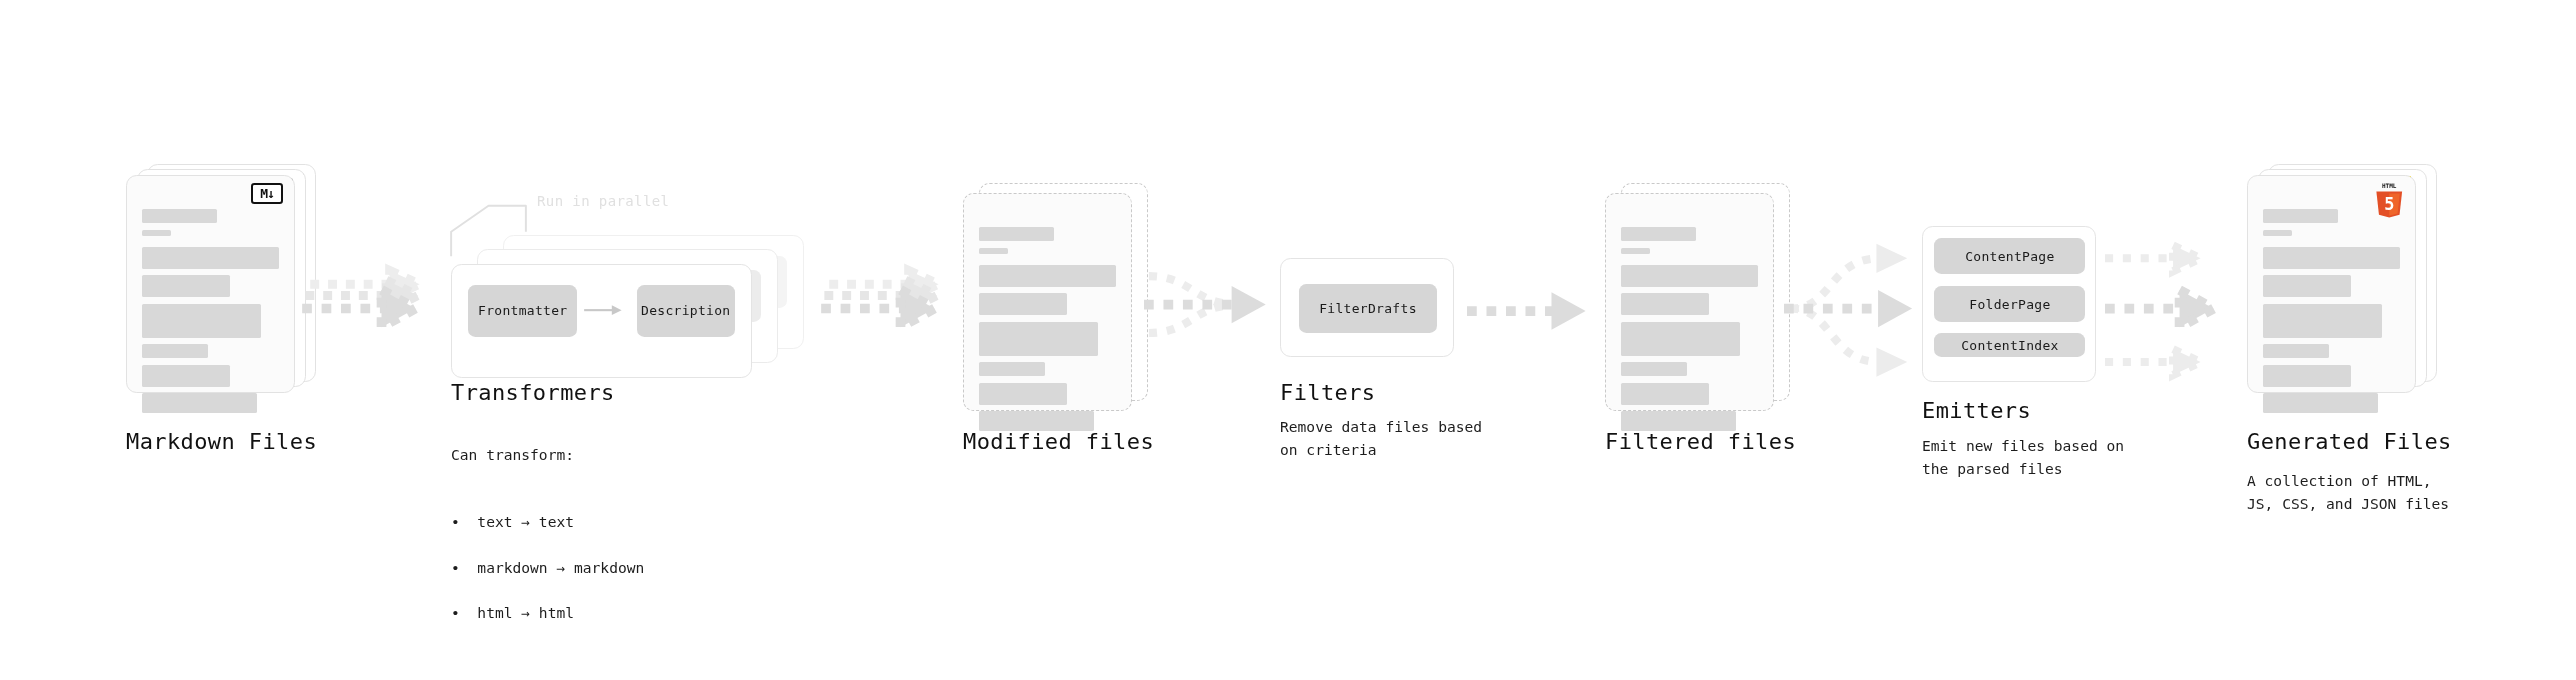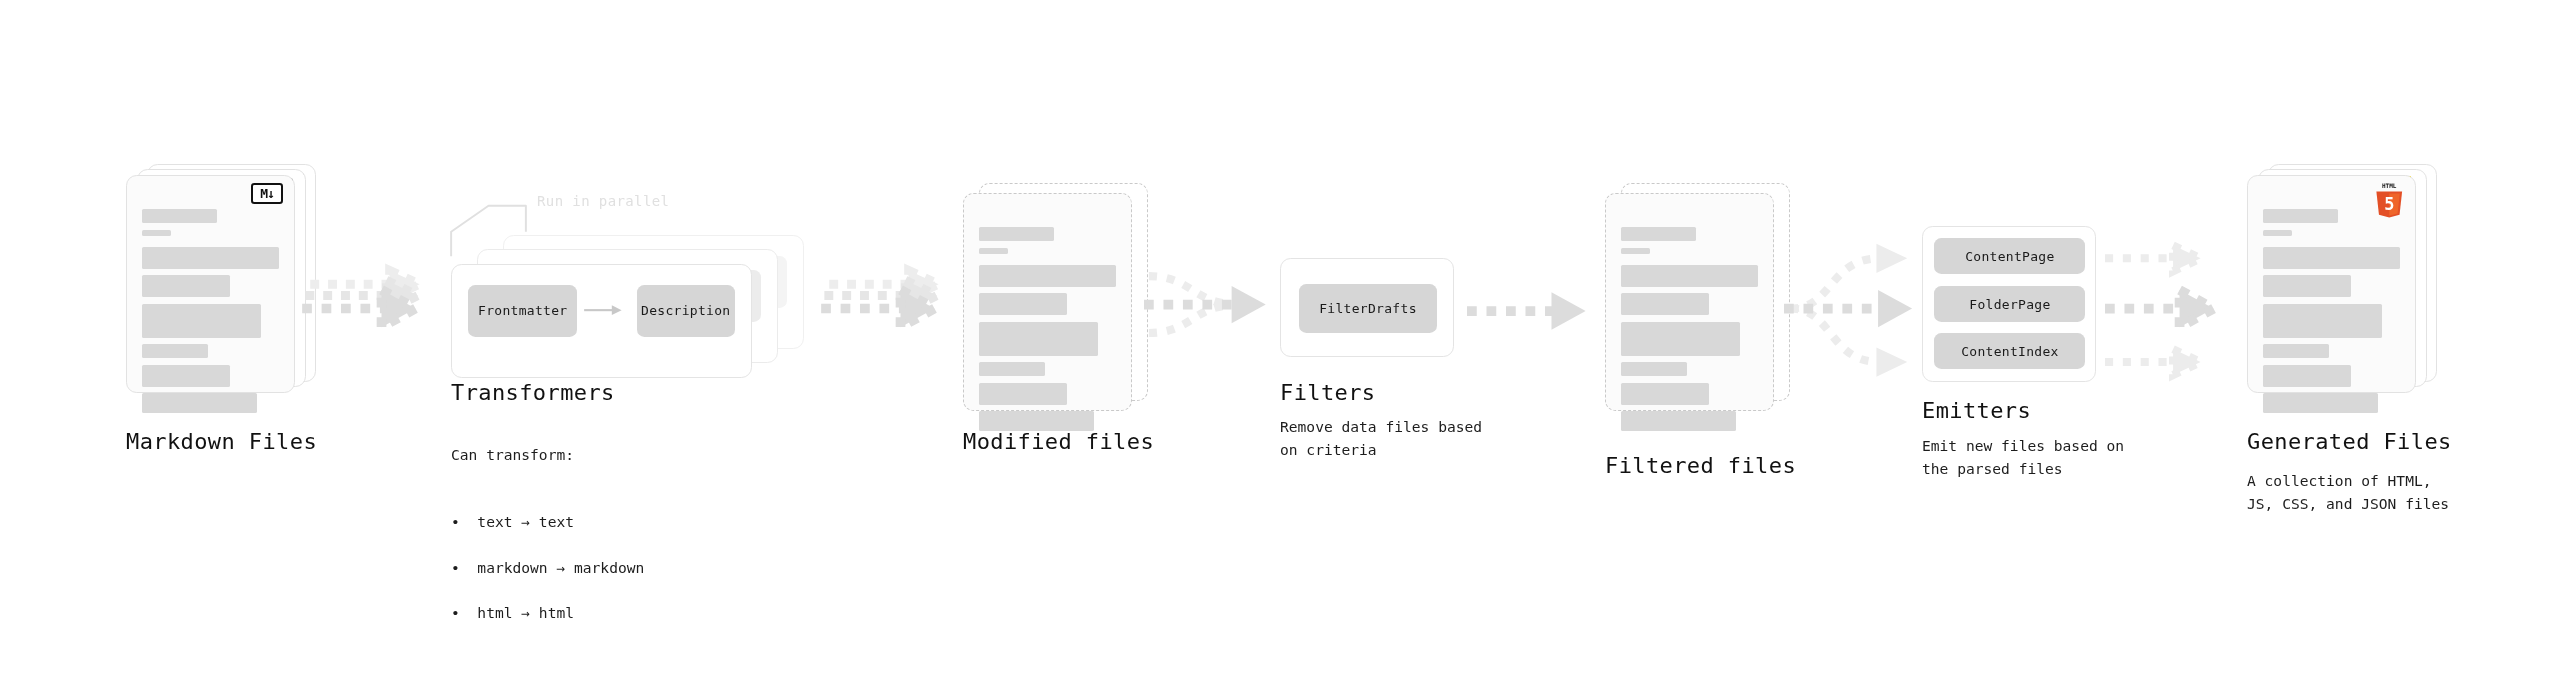--- a/index.html
+++ b/index.html
@@ -268,36 +268,36 @@
           <div class="sk p1"></div>
           <div class="sk p2"></div>
           <div class="sk p3"></div>
           <div class="sk p4"></div>
           <div class="sk p5"></div>
           <div class="sk p6"></div>
         </div>
       </div>
     </div>
   </div>
-  <div class="title" style="left:1605px; top:429px;margin-top:24px;">Filtered files</div>
+  <div class="title" style="left:1605px; top:429px;">Filtered files</div>
 
   <svg class="deco" style="left:1784px; top:234px;" width="150" height="154" viewBox="0 0 185 190">
     <path d="M 8 92 C 60 92 56 30 118 30" fill="none" stroke="#ececec" stroke-width="10" stroke-dasharray="10 12"></path>
     <polygon points="114,12 152,30 114,48" fill="#ececec"></polygon>
     <path d="M 8 92 C 60 92 56 158 118 158" fill="none" stroke="#ececec" stroke-width="10" stroke-dasharray="10 12"></path>
     <polygon points="114,140 152,158 114,176" fill="#ececec"></polygon>
     <line x1="0" y1="92" x2="120" y2="92" stroke="#dcdcdc" stroke-width="12" stroke-dasharray="12 12"></line>
     <polygon points="116,69 158,92 116,115" fill="#dcdcdc"></polygon>
   </svg>
 
   <div class="node" style="left:1922px; top:226px;">
     <div class="box" style="left:0; top:0; width:174px; height:156px;">
       <div class="pill" style="position:absolute; left:11.4px; top:11.4px; width:151px; height:36px;">ContentPage</div>
       <div class="pill" style="position:absolute; left:11.4px; top:59px; width:151px; height:36px;">FolderPage</div>
-      <div class="pill" style="position:absolute; left:11.4px; top:106px; width:151px; height:36px;">ContentIndex</div>
+      <div class="pill" style="position:absolute; left:11.4px; top:106px; width:151px; height:24px;">ContentIndex</div>
     </div>
   </div>
   <div class="title" style="left:1922px; top:398px;">Emitters</div>
   <div class="caption" style="left:1922px; top:435px;">Emit new files based on
 the parsed files</div>
 
   <svg class="deco" style="left:2105px; top:234px;" width="154" height="154" viewBox="0 0 190 190">
     <g stroke="#ececec" stroke-width="10" stroke-dasharray="10 12" fill="#ececec">
       <line x1="0" y1="30" x2="86" y2="30"></line>
       <polygon points="84,14 118,30 84,46"></polygon>

